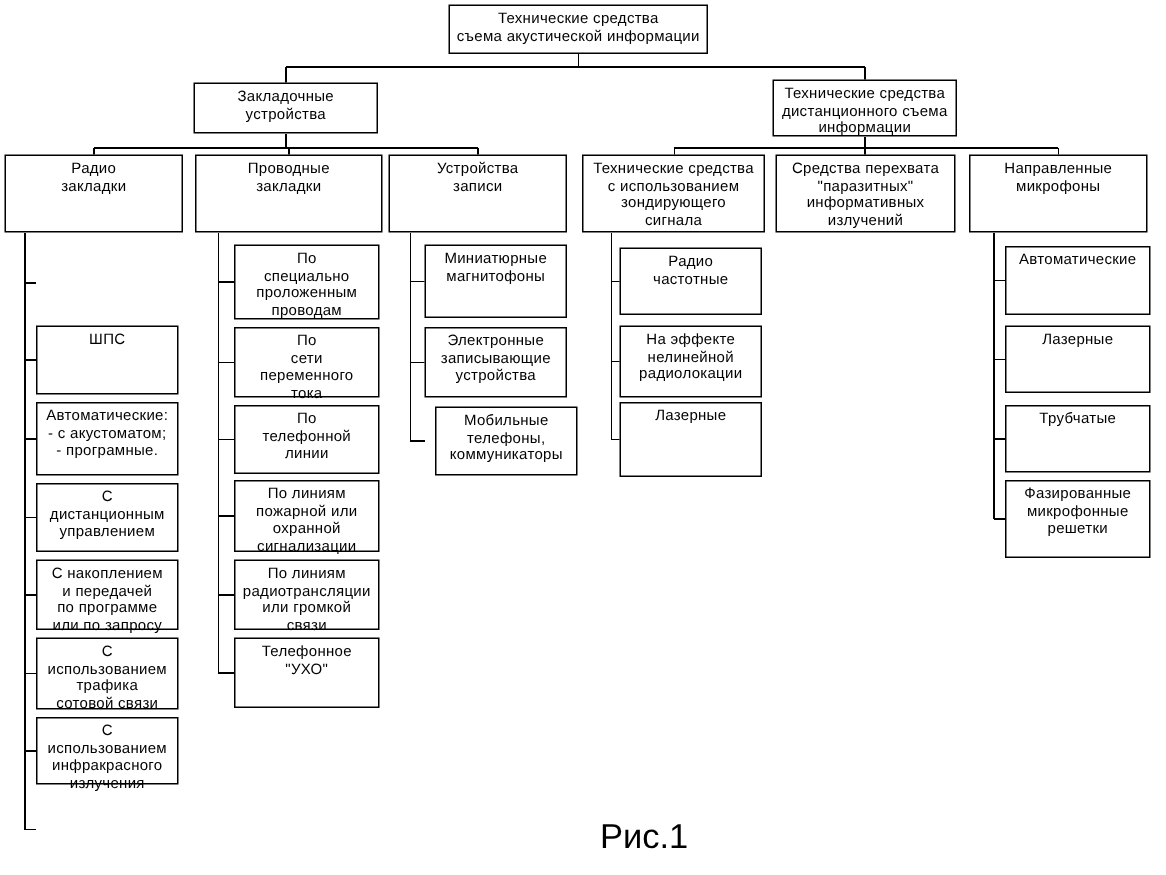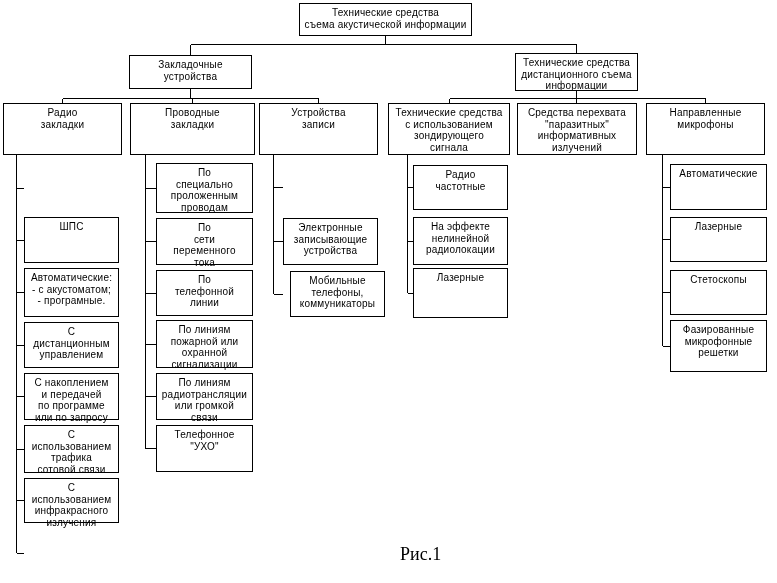--- a/index.html
+++ b/index.html
@@ -21,22 +21,22 @@
     line-height:11.5px;
     text-align:center;
     white-space:pre-line;
     padding-top:3px;
     letter-spacing:0.2px;
   }
   #wires{position:absolute;left:0;top:0;}
   #caption{
     position:absolute;
     left:400px;top:544px;
-    font-family:Liberation Serif, serif;
-    font-size:18px;
+    font-family:Liberation Sans, sans-serif;
+    font-size:23px;
     color:#000;
   }
 </style>
 </head>
 <body>
 
 <div id="canvas">
 
   <svg id="wires" width="777" height="583">
     <g stroke="#000" stroke-width="1" fill="none" shape-rendering="crispEdges">
@@ -120,36 +120,38 @@
 пожарной или
 охранной
 сигнализации</div>
   <div class="node" style="left:156px;top:373px;width:97px;height:47px">По линиям
 радиотрансляции
 или громкой
 связи</div>
   <div class="node" style="left:156px;top:425px;width:97px;height:47px">Телефонное
 "УХО"</div>
 
+  <div class="node" style="left:283px;top:163px;width:95px;height:49px">Миниатюрные
+магнитофоны</div>
   <div class="node" style="left:283px;top:218px;width:95px;height:47px">Электронные
 записывающие
 устройства</div>
   <div class="node" style="left:290px;top:271px;width:95px;height:46px">Мобильные
 телефоны,
 коммуникаторы</div>
 
   <div class="node" style="left:413px;top:165px;width:95px;height:45px">Радио
 частотные</div>
   <div class="node" style="left:413px;top:217px;width:95px;height:48px">На эффекте
 нелинейной
 радиолокации</div>
   <div class="node" style="left:413px;top:268px;width:95px;height:50px">Лазерные</div>
 
   <div class="node" style="left:670px;top:164px;width:97px;height:46px">Автоматические</div>
   <div class="node" style="left:670px;top:217px;width:97px;height:45px">Лазерные</div>
-  <div class="node" style="left:670px;top:270px;width:97px;height:45px">Стетоскопы</div>
+  <div class="node" style="left:670px;top:270px;width:97px;height:45px">Трубчатые</div>
   <div class="node" style="left:670px;top:320px;width:97px;height:52px">Фазированные
 микрофонные
 решетки</div>
 
   <div id="caption">Рис.1</div>
 
 </div>
 
 </body></html>

